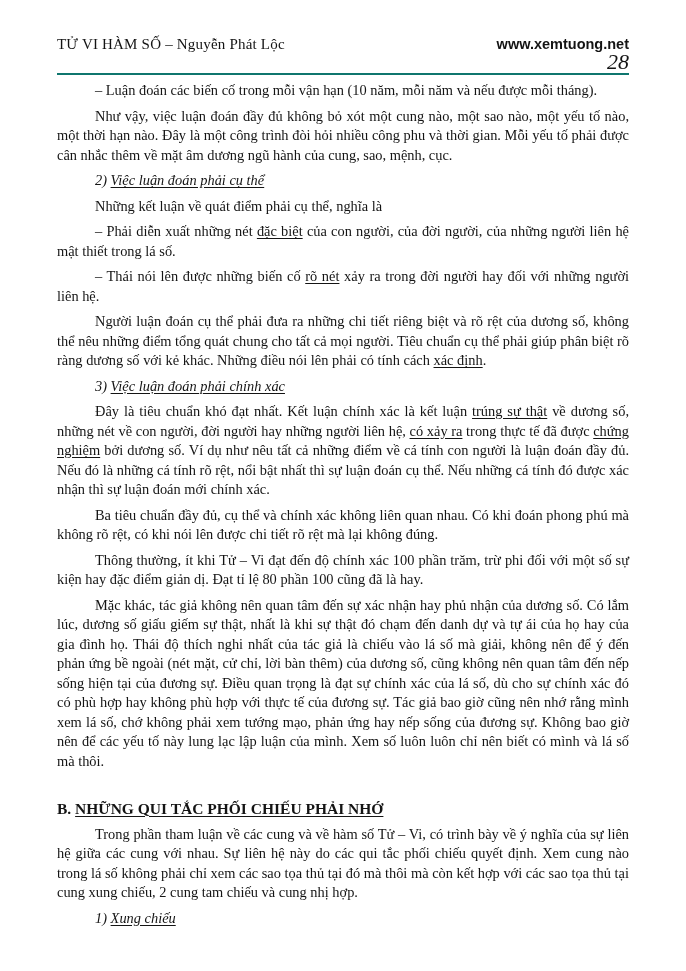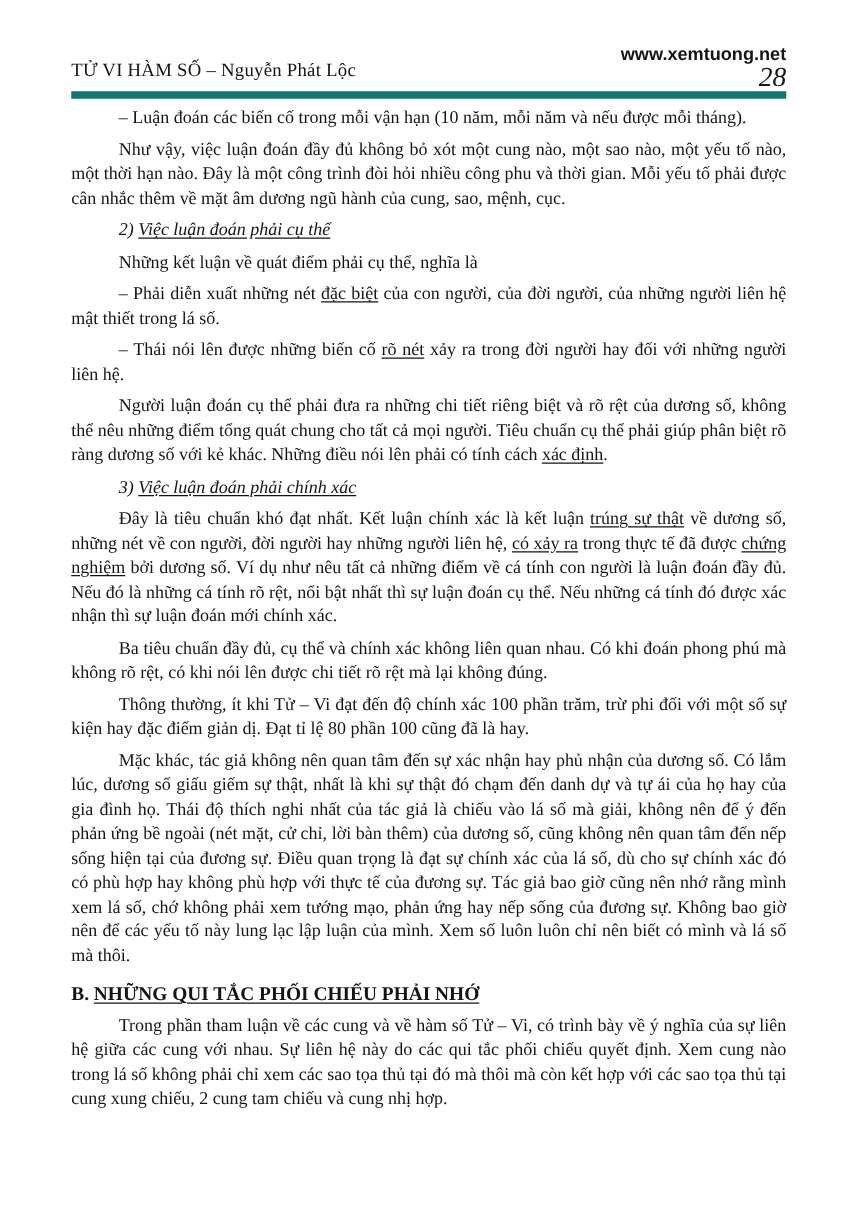--- a/index.html
+++ b/index.html
@@ -15,22 +15,22 @@
     margin: 0 auto;
     background: #ffffff;
     box-sizing: border-box;
     padding: 36px 57px 0 57px;
     font-family: "Liberation Serif", serif;
     overflow: hidden;
   }
   .hdr {
     display: flex;
     justify-content: space-between;
-    align-items: flex-end;
-    border-bottom: 6px solid #0f766e;
+    align-items: flex-start;
+    border-bottom: 2px solid #0f766e;
     padding-bottom: 7px;
   }
   .hdr-title {
     font-size: 15px;
     letter-spacing: 0.2px;
     white-space: nowrap;
   }
   .hdr-right {
     display: flex;
     align-items: flex-end;
@@ -62,21 +62,21 @@
     text-indent: 38px;
   }
   p.paragraph { }
   p.sub {
     font-style: italic;
   }
   p.heading {
     font-weight: bold;
     font-size: 15.5px;
     text-indent: 0;
-    margin-top: 11px;
+    margin-top: 28px;
     text-align: left;
   }
   .u {
     text-decoration: underline;
     text-underline-offset: 2px;
   }
   p.paragraph .u {
   }
 </style>
 </head>
@@ -98,14 +98,15 @@
       <p class="paragraph"><span>– Phải diễn xuất những nét </span><span class="u">đặc biệt</span><span> của con người, của đời người, của những người liên hệ mật thiết trong lá số.</span></p>
       <p class="paragraph"><span>– Thái nói lên được những biến cố </span><span class="u">rõ nét</span><span> xảy ra trong đời người hay đối với những người liên hệ.</span></p>
       <p class="paragraph"><span>Người luận đoán cụ thể phải đưa ra những chi tiết riêng biệt và rõ rệt của dương số, không thể nêu những điểm tổng quát chung cho tất cả mọi người. Tiêu chuẩn cụ thể phải giúp phân biệt rõ ràng dương số với kẻ khác. Những điều nói lên phải có tính cách </span><span class="u">xác định</span><span>.</span></p>
       <p class="sub"><span>3) </span><span class="u">Việc luận đoán phải chính xác</span></p>
       <p class="paragraph"><span>Đây là tiêu chuẩn khó đạt nhất. Kết luận chính xác là kết luận </span><span class="u">trúng sự thật</span><span> về dương số, những nét về con người, đời người hay những người liên hệ, </span><span class="u">có xảy ra</span><span> trong thực tế đã được </span><span class="u">chứng nghiệm</span><span> bởi dương số. Ví dụ như nêu tất cả những điểm về cá tính con người là luận đoán đầy đủ. Nếu đó là những cá tính rõ rệt, nổi bật nhất thì sự luận đoán cụ thể. Nếu những cá tính đó được xác nhận thì sự luận đoán mới chính xác.</span></p>
       <p class="paragraph"><span>Ba tiêu chuẩn đầy đủ, cụ thể và chính xác không liên quan nhau. Có khi đoán phong phú mà không rõ rệt, có khi nói lên được chi tiết rõ rệt mà lại không đúng.</span></p>
       <p class="paragraph"><span>Thông thường, ít khi Tử – Vi đạt đến độ chính xác 100 phần trăm, trừ phi đối với một số sự kiện hay đặc điểm giản dị. Đạt tỉ lệ 80 phần 100 cũng đã là hay.</span></p>
       <p class="paragraph"><span>Mặc khác, tác giả không nên quan tâm đến sự xác nhận hay phủ nhận của dương số. Có lắm lúc, dương số giấu giếm sự thật, nhất là khi sự thật đó chạm đến danh dự và tự ái của họ hay của gia đình họ. Thái độ thích nghi nhất của tác giả là chiếu vào lá số mà giải, không nên để ý đến phản ứng bề ngoài (nét mặt, cử chỉ, lời bàn thêm) của dương số, cũng không nên quan tâm đến nếp sống hiện tại của đương sự. Điều quan trọng là đạt sự chính xác của lá số, dù cho sự chính xác đó có phù hợp hay không phù hợp với thực tế của đương sự. Tác giả bao giờ cũng nên nhớ rằng mình xem lá số, chớ không phải xem tướng mạo, phản ứng hay nếp sống của đương sự. Không bao giờ nên để các yếu tố này lung lạc lập luận của mình. Xem số luôn luôn chỉ nên biết có mình và lá số mà thôi.</span></p>
       <p class="heading"><span>B. </span><span class="u">NHỮNG QUI TẮC PHỐI CHIẾU PHẢI NHỚ</span></p>
       <p class="paragraph"><span>Trong phần tham luận về các cung và về hàm số Tử – Vi, có trình bày về ý nghĩa của sự liên hệ giữa các cung với nhau. Sự liên hệ này do các qui tắc phối chiếu quyết định. Xem cung nào trong lá số không phải chỉ xem các sao tọa thủ tại đó mà thôi mà còn kết hợp với các sao tọa thủ tại cung xung chiếu, 2 cung tam chiếu và cung nhị hợp.</span></p>
+      <p class="sub"><span>1) </span><span class="u">Xung chiếu</span></p>
     </div>
 </div>
 
 </body></html>

